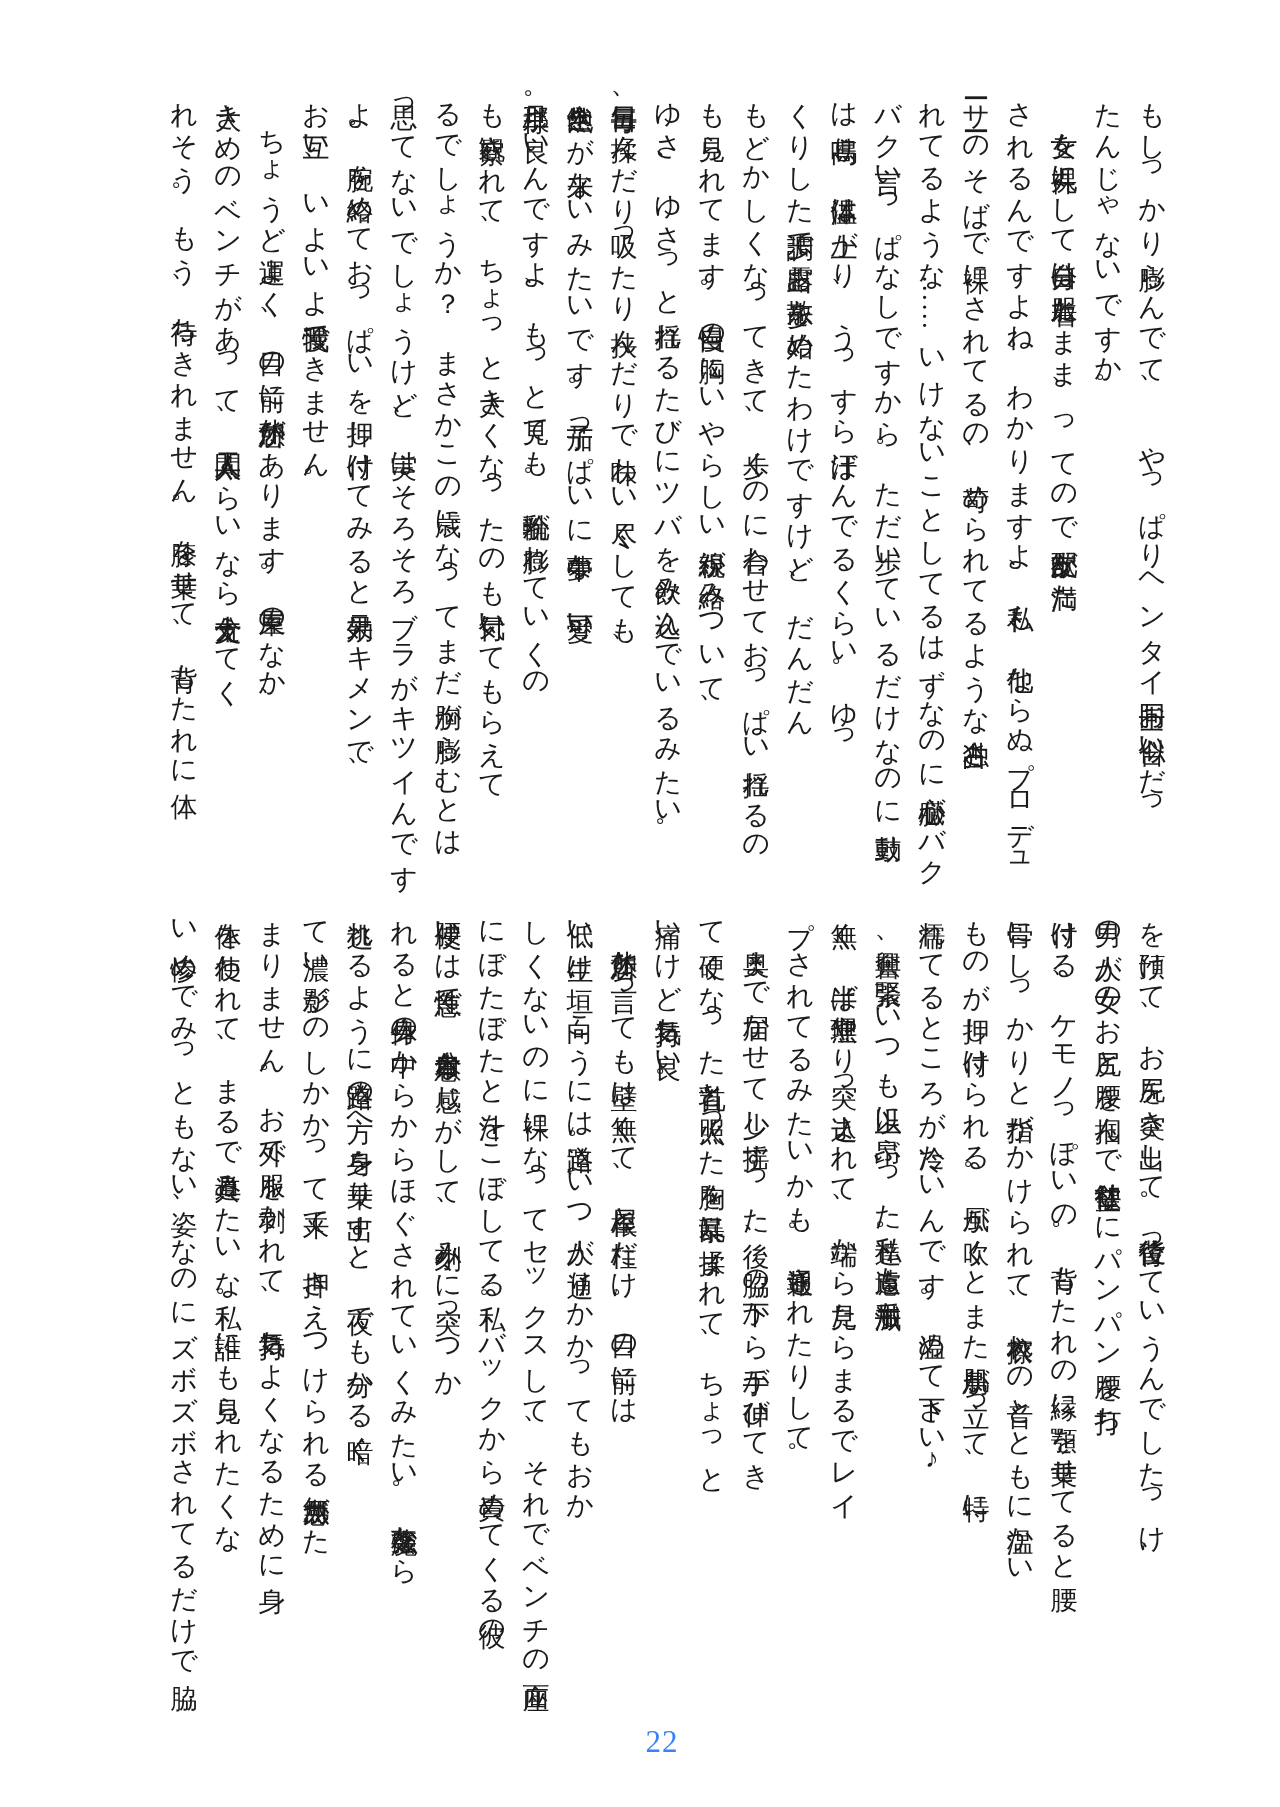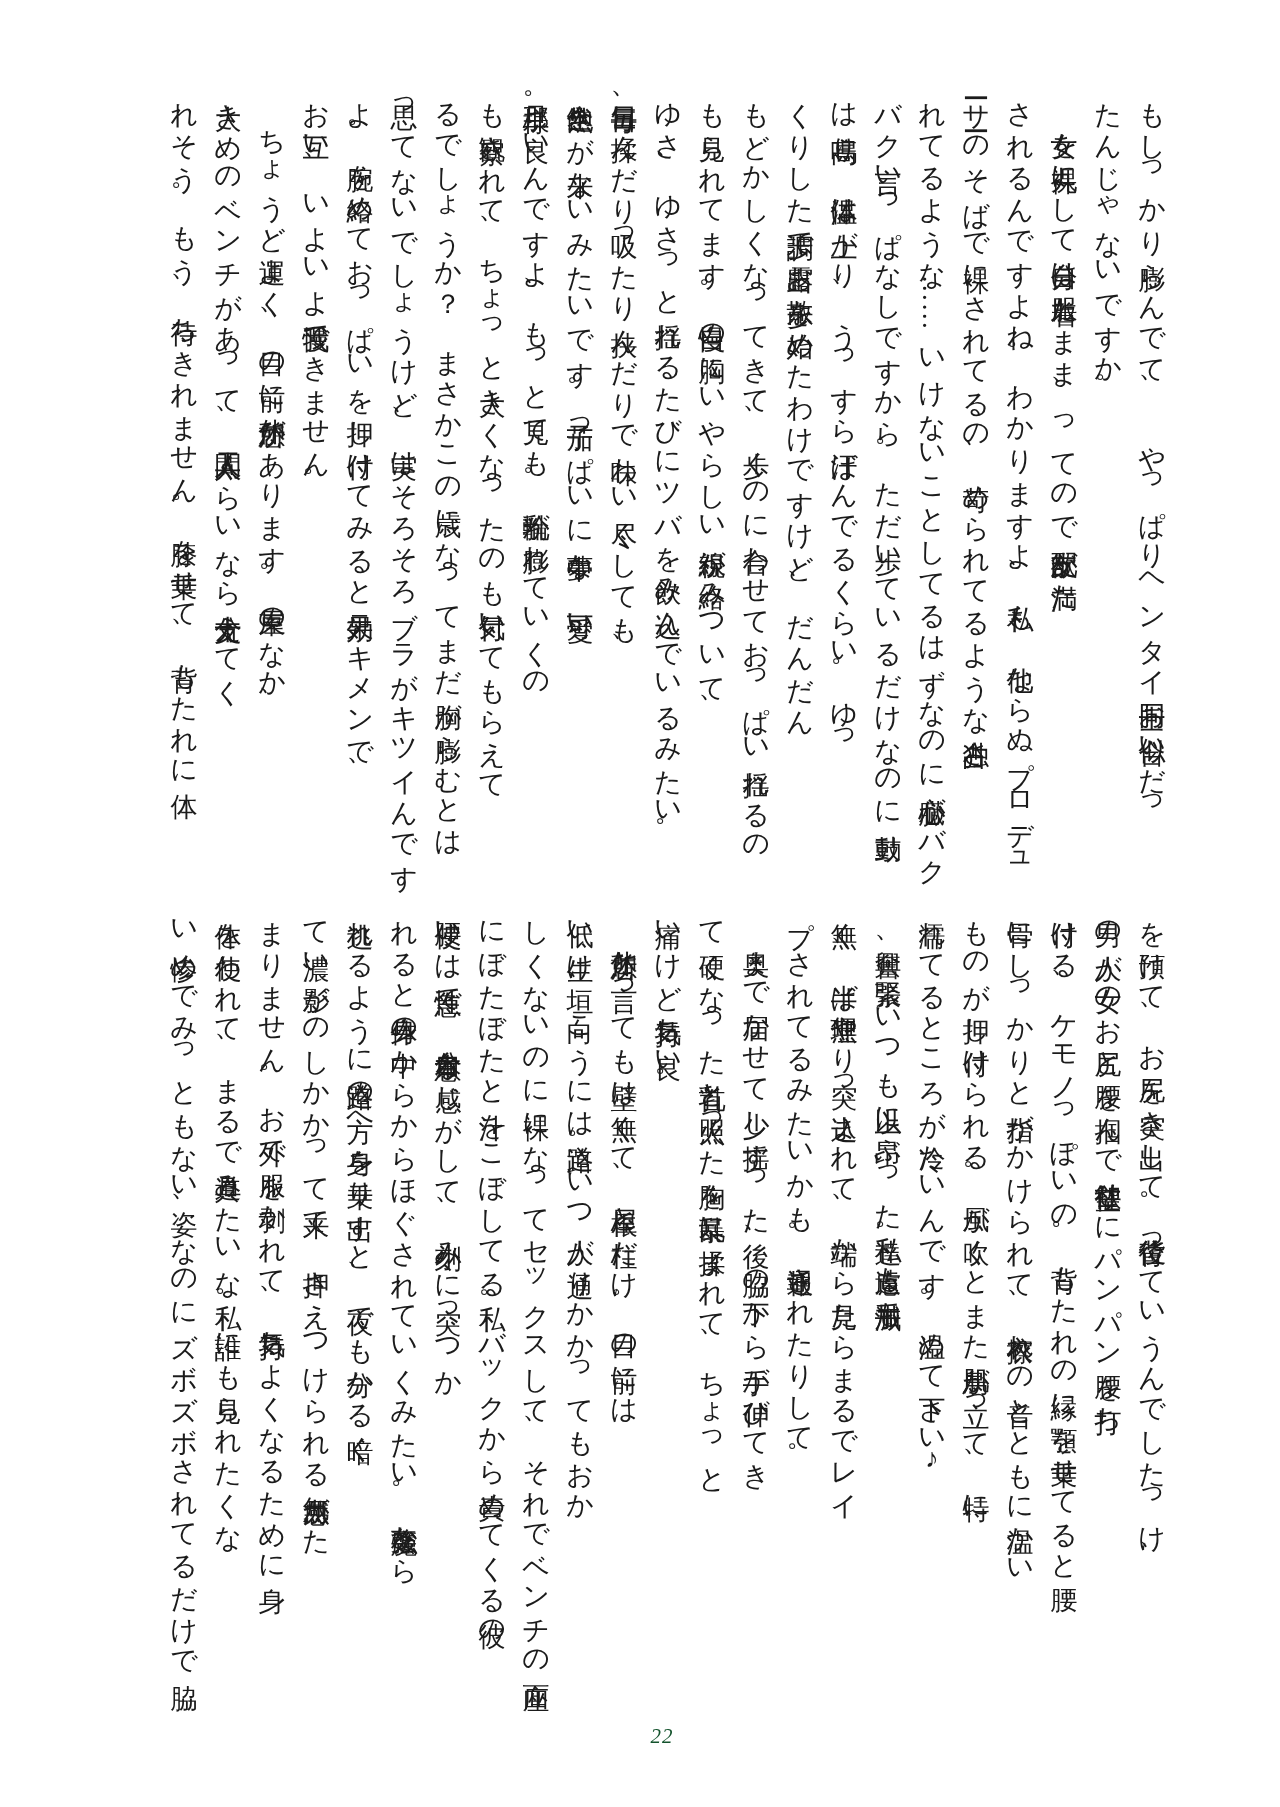--- a/index.html
+++ b/index.html
@@ -34,24 +34,23 @@
     top: 902px;
     right: 106px;
     height: 800px;
   }
   .page-number {
     position: absolute;
     top: 1724px;
     left: 600px;
     width: 124px;
     text-align: center;
-    font-size: 21px;
+    font-size: 31px;
     letter-spacing: 1px;
-    color: #14532d;
-    font-style: italic;
+    color: #3b82f6;
   }
 </style>
 </head>
 <body>
 
 <div class="page">
 
   <div id="top-block" class="v-block"><div class="col">もしっかり膨らんでて、　やっぱりヘンタイ同士お似合いだっ</div><div class="col">たんじゃないですか。</div><div class="col">　女を丸裸にして自分は服着たまま、ってので支配欲が満た</div><div class="col">されるんですよね。わかりますよ、私も、他ならぬプロデュ</div><div class="col">ーサーのそばで裸にされてるの、苛められてるような独占さ</div><div class="col">れてるような……いけないことしてるはずなのに心臓がバク</div><div class="col">バク言いっぱなしですから。ただ歩いているだけなのに鼓動</div><div class="col">は高鳴り、体温は上がり、うっすら汗ばんでるくらい。ゆっ</div><div class="col">くりした歩調で露出お散歩を始めたわけですけど、だんだん</div><div class="col">もどかしくなってきて、歩くのに合わせておっぱい揺れるの</div><div class="col">も見られてます。自慢の胸にいやらしい視線が絡みついて、</div><div class="col">ゆさ、ゆさっと揺れるたびにツバを飲み込んでいるみたい。</div><div class="col">毎日毎日、揉んだり吸ったり挟んだりで味わい尽くしても、</div><div class="col">全然飽きが来ないみたいです。茄子っぱいに夢中な、可愛い</div><div class="col">旦那様。良いんですよ、もっと見ても。乳輪が膨れていくの</div><div class="col">も観察されて、ちょっと大きくなったのも気付いてもらえて</div><div class="col">るでしょうか？　まさかこの歳になってまだ胸が膨らむとは</div><div class="col">思ってないでしょうけど、実はそろそろブラがキツイんです</div><div class="col">よ。腕を絡めておっぱいを押し付けてみると効果テキメンで、</div><div class="col">お互い、いよいよ我慢できません。</div><div class="col">　ちょうど運よく、目の前に休憩所があります。東屋のなか、</div><div class="col">大きめのベンチがあって、人間二人くらいなら十分支えてく</div><div class="col">れそう。もう、待ちきれません。膝を乗せて、背もたれに体</div></div>
 
   <div id="bottom-block" class="v-block"><div class="col">を預けて、お尻を突き出して。後背位っていうんでしたっけ、</div><div class="col">男の人が女のお尻と腰を掴んで欲望任せにパンパン腰を打ち</div><div class="col">付ける、ケモノっぽいの。背もたれの縁に顎を乗せてると腰</div><div class="col">骨にしっかりと指がかけられて、衣擦れの音とともに温かい</div><div class="col">ものが押し付けられる。風が吹くとまた鳥肌が立って、特に、</div><div class="col">濡れてるところが冷たいんです。温めて下さい♪</div><div class="col">　興奮、緊張、いつも以上に昂ぶった私達。遠慮も手加減も</div><div class="col">無く、半ば無理やり突っ込まれて、端から見たらまるでレイ</div><div class="col">プされてるみたいかも。通報されたりして。</div><div class="col">　奥まで届かせて少し揺すった後、脇の下から手が伸びてき</div><div class="col">て硬くなった乳首と火照った胸を乱暴に揉まれて、ちょっと</div><div class="col">痛いけど気持ち良い。</div><div class="col">　休憩所と言っても壁は無くて、屋根と柱だけ。目の前には</div><div class="col">低い生け垣、向こうには道路。いつ人が通りかかってもおか</div><div class="col">しくないのに裸になってセックスして、それでベンチの座面</div><div class="col">にぼたぼたと汁をこぼしてる私。バックから責めてくる彼の</div><div class="col">腰使いは性急で、自分本意な感じがして、小刻みに突っつか</div><div class="col">れると身体の中からからほぐされていくみたい。強姦魔から</div><div class="col">逃れるように道路の方へ身を乗り出すと、夜でも分かる暗く</div><div class="col">て濃い影がのしかかって来て、押さえつけられる無力感がた</div><div class="col">まりません。お外で服を剥かれて、気持ちよくなるために身</div><div class="col">体を使われて、まるで道具みたいな私。誰にも見られたくな</div><div class="col">い惨めでみっともない姿、なのにズボズボされてるだけで脇</div></div>

